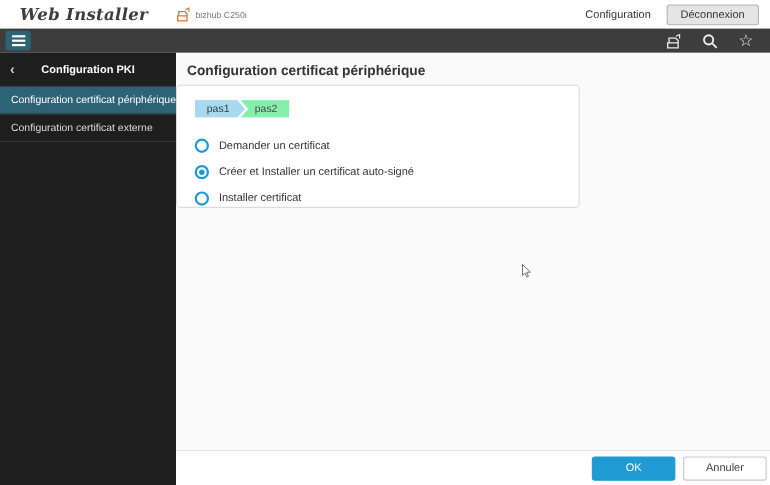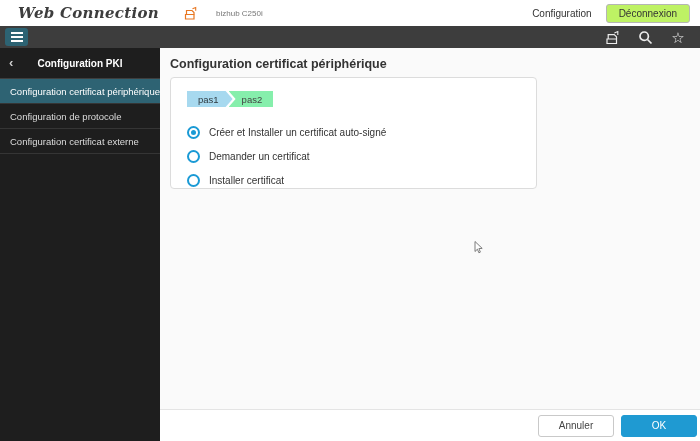--- a/index.html
+++ b/index.html
@@ -3,25 +3,25 @@
 <meta charset="utf-8">
 <style>
   * { margin:0; padding:0; box-sizing:border-box; }
   html,body { width:700px; height:441px; overflow:hidden; }
   body { font-family:"Liberation Sans", sans-serif; background:#fff; position:relative; }
 
   
   .topbar { height:26px; background:#fff; display:flex; align-items:center; padding:0 10px 0 18px; }
   .logo { font-family:"DejaVu Serif", serif; font-style:italic; font-weight:bold;
           font-size:15px; color:#3d3d3d; letter-spacing:.3px; }
-  .device { display:flex; align-items:center; gap:18px; margin-left:24px; }
+  .device { display:flex; align-items:center; gap:4px; margin-left:24px; }
   .device-name { font-size:8px; color:#777; }
   .top-right { margin-left:auto; display:flex; align-items:center; gap:14px; }
   .user { font-size:10px; color:#333; }
-  .logout-btn { font-size:10px; color:#333; background:#bef264; border:1px solid #b5b5b5;
+  .logout-btn { font-size:10px; color:#333; background:#e5e5e5; border:1px solid #b5b5b5;
                 border-radius:3px; padding:0 12px; height:19px; display:flex; align-items:center;
                 cursor:pointer; font-family:inherit; }
 
   
   .appbar { height:22px; background:#3d3d3d; display:flex; align-items:center; padding:0 14px 0 5px; }
   .menu-btn { width:23px; height:18px; background:#2d6373; border-radius:3px; border:none;
               display:flex; flex-direction:column; justify-content:center; align-items:center;
               gap:2px; cursor:pointer; }
   .menu-btn i { display:block; width:12px; height:2px; background:#fff; }
   .appbar-right { margin-left:auto; display:flex; align-items:center; gap:17px; }
@@ -37,21 +37,21 @@
                  border-bottom:1px solid #3e3e3e; color:#fff; font-weight:bold; font-size:10px; }
   .side-back { position:absolute; left:9px; top:50%; transform:translateY(-54%); color:#cfcfcf;
                font-size:13px; cursor:pointer; line-height:1; }
   .side-item { height:25px; display:flex; align-items:center; padding-left:10px; font-size:9.5px;
                color:#dcdcdc; border-bottom:1px solid #353535; cursor:pointer; }
   .side-item.sel { background:#2e6373; color:#fff; }
 
   
   .content { flex:1; background:#fafafa; display:flex; flex-direction:column; position:relative; }
   .content-title { margin:9px 0 6px 10px; font-size:12.5px; font-weight:bold; color:#333; }
-  .card { margin-left:10px; width:367px; height:112px; background:#fff; border:1px solid #dcdcdc;
+  .card { width:367px; height:112px; background:#fff; border:1px solid #dcdcdc;
           border-radius:4px; padding:13px 16px; }
   .steps { display:flex; align-items:center; }
   .step { height:16px; display:flex; align-items:center; font-size:9.5px; color:#2f3a40; }
   .step-active { background:#a7d9ef; padding:0 14px 0 11px; position:relative; z-index:1;
                  clip-path:polygon(0 0, calc(100% - 7px) 0, 100% 50%, calc(100% - 7px) 100%, 0 100%); }
   .step-next { background:#86efac; color:#444; margin-left:-4px; padding:0 11px 0 13px;
                clip-path:polygon(0 0, 100% 0, 100% 100%, 0 100%, 7px 50%); }
   .opts { margin-top:13px; }
   .opt { display:flex; align-items:center; gap:9px; height:24px; cursor:pointer; }
   .radio { width:13px; height:13px; flex:none; border:2px solid #1a9ad5; border-radius:50%;
@@ -66,21 +66,21 @@
          justify-content:center; cursor:pointer; font-family:inherit; }
   .btn-cancel { background:#fff; border:1px solid #c9c9c9; color:#444; }
   .btn-ok { background:#1f9ad2; border:1px solid #1f9ad2; color:#fff; }
 
   .cursor { position:absolute; left:474px; top:240px; pointer-events:none; }
 </style>
 </head>
 <body>
 
 <div class="topbar">
-  <span class="logo">Web Connection</span>
+  <span class="logo">Web Installer</span>
   <span class="device">
     <span style="display:flex;">
       <svg width="15" height="14" viewBox="0 0 15 14">
         <path d="M2.5 8.5 h8.5 v4.5 h-8.5 z" fill="#fff" stroke="#e87722" stroke-width="1.2"></path>
         <path d="M3.5 8.5 V4.5 h5.5 l2 2 v2" fill="none" stroke="#e87722" stroke-width="1.2"></path>
         <path d="M9.5 2.8 l3.2 -1.3 v3.2" fill="none" stroke="#e87722" stroke-width="1.1"></path>
       </svg>
     </span>
     <span class="device-name">bizhub C250i</span>
   </span>
@@ -120,54 +120,51 @@
 
   <div class="sidebar">
     <div class="side-header">
       <span class="side-back">‹</span>
       <span>Configuration PKI</span>
     </div>
     <div class="side-item sel">
       <span>Configuration certificat périphérique</span>
     </div>
     <div class="side-item">
-      <span>Configuration de protocole</span>
-    </div>
-    <div class="side-item">
       <span>Configuration certificat externe</span>
     </div>
   </div>
 
   <div class="content">
     <div class="content-title">Configuration certificat périphérique</div>
 
     <div class="card">
       <div class="steps">
         <span class="step step-active">pas1</span>
         <span class="step step-next">pas2</span>
       </div>
       <div class="opts">
         <div class="opt">
+          <span class="radio"></span>
+          <span class="opt-label">Demander un certificat</span>
+        </div>
+        <div class="opt">
           <span class="radio checked"></span>
           <span class="opt-label">Créer et Installer un certificat auto-signé</span>
-        </div>
-        <div class="opt">
-          <span class="radio"></span>
-          <span class="opt-label">Demander un certificat</span>
         </div>
         <div class="opt">
           <span class="radio"></span>
           <span class="opt-label">Installer certificat</span>
         </div>
       </div>
     </div>
 
     <div class="footer">
+      <button class="btn btn-ok">OK</button>
       <button class="btn btn-cancel">Annuler</button>
-      <button class="btn btn-ok">OK</button>
     </div>
   </div>
 </div>
 
 <span class="cursor">
   <svg width="10" height="13" viewBox="0 0 10 13">
     <path d="M1 0.5 L1 10.5 L3.4 8.2 L4.9 11.8 L6.4 11.1 L4.9 7.6 L8.2 7.4 Z" fill="#fdfdfd" stroke="#6e6e6e" stroke-width="0.9"></path>
   </svg>
 </span>
 

